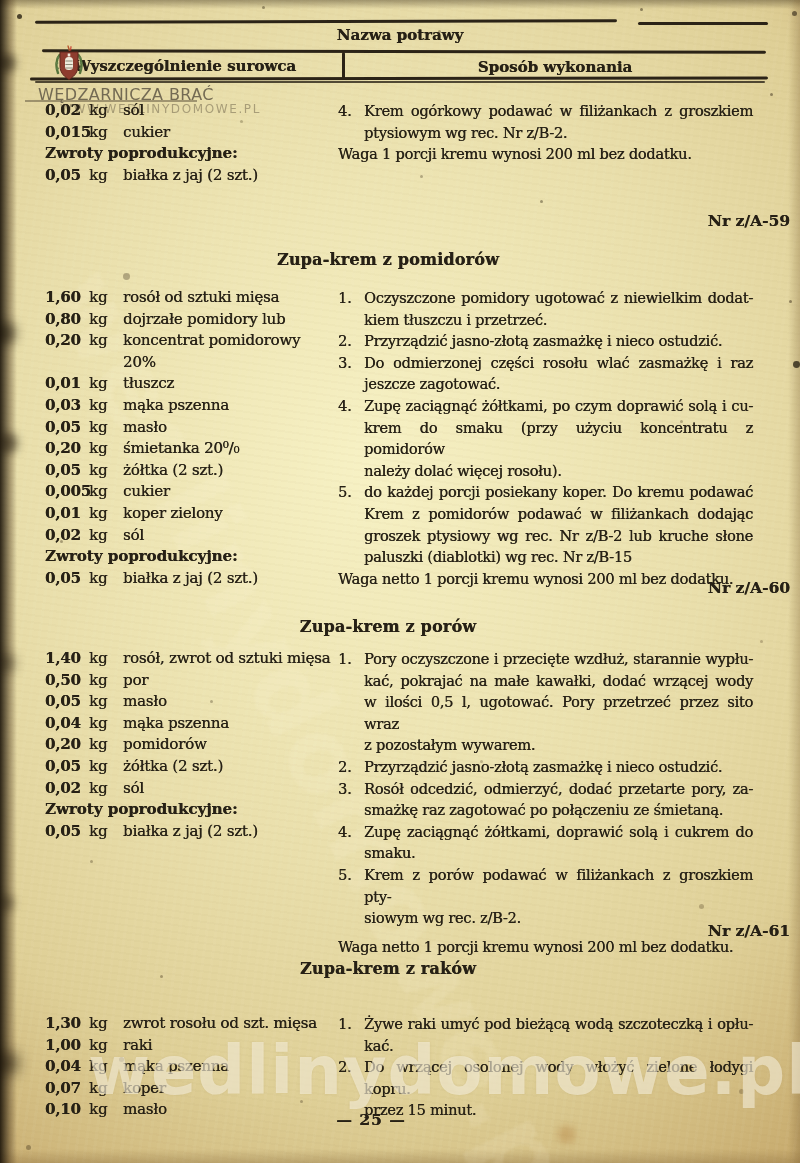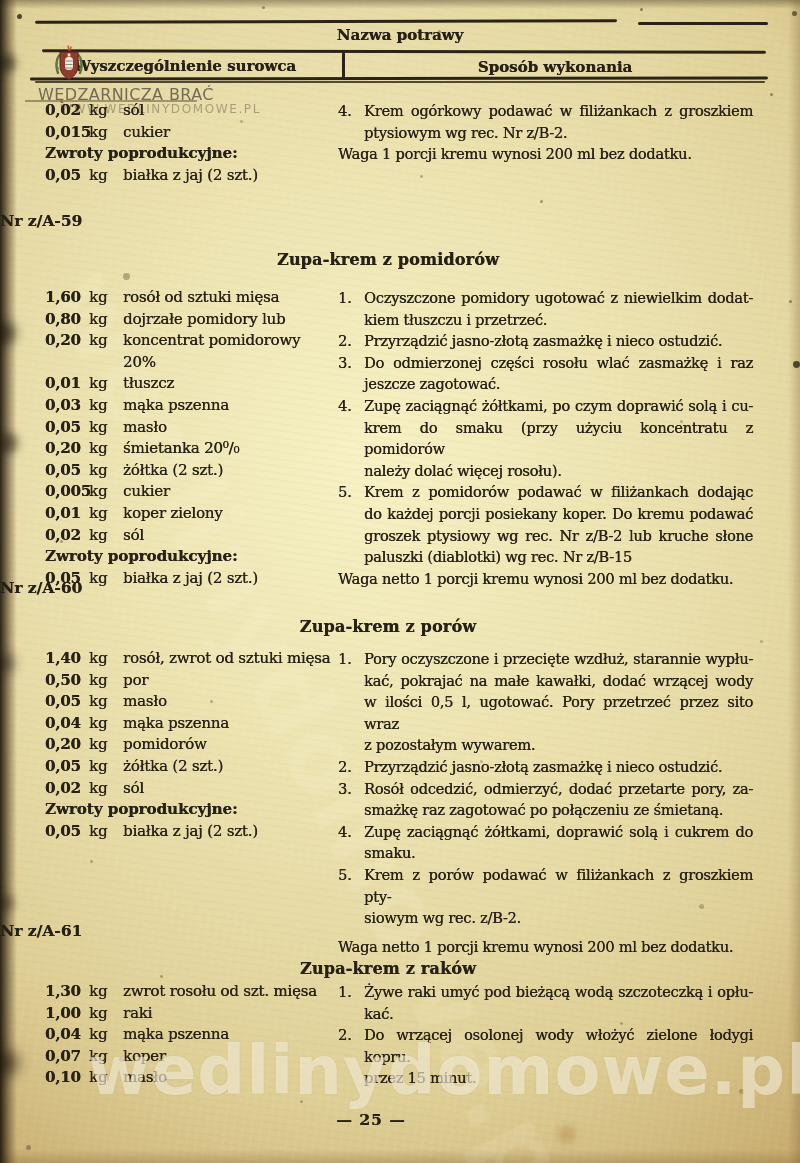--- a/index.html
+++ b/index.html
@@ -84,21 +84,21 @@
     letter-spacing:1px;white-space:nowrap;color:rgba(255,252,238,.5);
     text-shadow:0 0 2px rgba(185,165,115,.35);pointer-events:none;}
   .wm-diag{position:absolute;left:130px;top:250px;width:900px;
     transform:rotate(63deg);transform-origin:0 0;
     font-family:"DejaVu Sans",sans-serif;font-weight:bold;font-size:100px;
     white-space:nowrap;color:rgba(255,250,230,.9);opacity:.12;filter:blur(1px);
     pointer-events:none;}
 
   
   .sec{position:absolute;left:0;width:800px;}
-  .sec .code{position:absolute;top:0;left:0;width:790px;text-align:left;
+  .sec .code{position:absolute;top:0;left:0;width:790px;text-align:right;
     font-weight:bold;font-size:15.5px;}
   .sec .title{position:absolute;left:0;width:776px;text-align:center;
     font-weight:bold;font-size:16px;letter-spacing:.2px;}
   .cols{position:absolute;left:45px;display:flex;line-height:21.6px;}
   .col-left{width:286px;flex:none;font-size:15px;letter-spacing:-0.2px;}
   .col-right{width:415px;flex:none;margin-left:7px;font-size:14.6px;letter-spacing:-0.25px;}
   .ing-row{display:grid;grid-template-columns:44px 34px auto;}
   .ing-row .amt{font-weight:bold;}
   .subhead{font-weight:bold;letter-spacing:0;}
   .step{display:flex;}
@@ -283,22 +283,22 @@
         <span class="stepnum">4.</span>
         <div class="stepbody">
           <div class="jl">Zupę zaciągnąć żółtkami, po czym doprawić solą i cu-</div>
           <div class="jl">krem do smaku (przy użyciu koncentratu z pomidorów</div>
           <div class="pl">należy dolać więcej rosołu).</div>
         </div>
       </div>
       <div class="step">
         <span class="stepnum">5.</span>
         <div class="stepbody">
+          <div class="jl">do każdej porcji posiekany koper. Do kremu podawać</div>
           <div class="jl">Krem z pomidorów podawać w filiżankach dodając</div>
-          <div class="jl">do każdej porcji posiekany koper. Do kremu podawać</div>
           <div class="jl">groszek ptysiowy wg rec. Nr z/B-2 lub kruche słone</div>
           <div class="pl">paluszki (diablotki) wg rec. Nr z/B-15</div>
         </div>
       </div>
       <div class="note">Waga netto 1 porcji kremu wynosi 200 ml bez dodatku.</div>
     </div>
   </div>
 </div>
 
 <div class="sec" style="top:578px;">
@@ -386,21 +386,21 @@
         </div>
       </div>
       <div class="note mt7">Waga netto 1 porcji kremu wynosi 200 ml bez dodatku.</div>
     </div>
   </div>
 </div>
 
 <div class="sec" style="top:921px;">
   <div class="code ink">Nr z/A-61</div>
   <div class="title ink" style="top:38px;">Zupa-krem z raków</div>
-  <div class="cols ink" style="top:60px;">
+  <div class="cols ink" style="top:92px;">
     <div class="col-left">
       <div class="ing-row">
           <span class="amt">1,30</span>
           <span class="unit">kg</span>
           <span class="iname">zwrot rosołu od szt. mięsa</span>
         </div>
       <div class="ing-row">
           <span class="amt">1,00</span>
           <span class="unit">kg</span>
           <span class="iname">raki</span>

